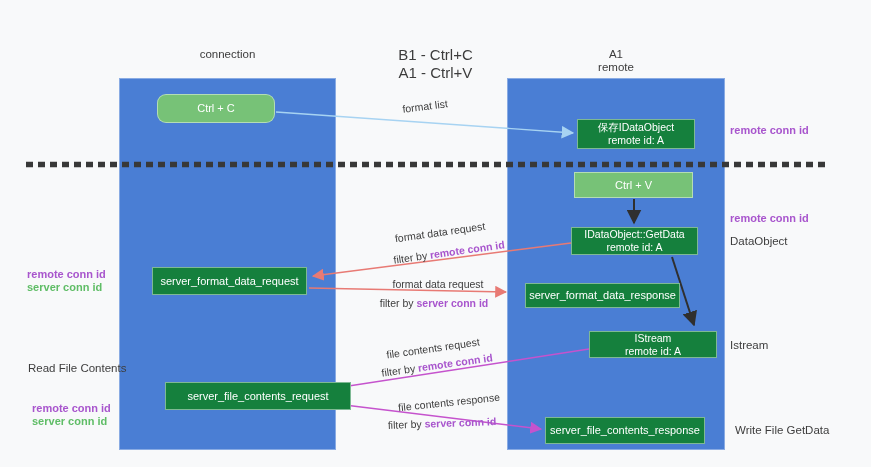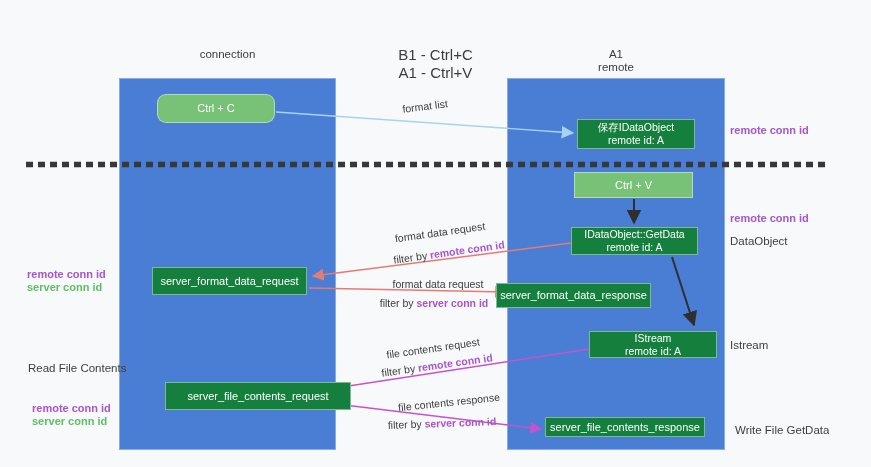--- a/index.html
+++ b/index.html
@@ -107,34 +107,34 @@
 
   <div class="abs node orange" style="left:571px;top:227px;width:127px;height:28px;">
     <div>IDataObject::GetData</div>
     <div>remote id: A</div>
   </div>
 
   <div class="abs node orange" style="left:152px;top:267px;width:155px;height:28px;font-size:11px;">
     <div>server_format_data_request</div>
   </div>
 
-  <div class="abs node orange" style="left:496px;top:283px;width:155px;height:25px;font-size:11px;">
+  <div class="abs node orange" style="left:525px;top:283px;width:155px;height:25px;font-size:11px;">
     <div>server_format_data_response</div>
   </div>
 
   <div class="abs node orange" style="left:589px;top:331px;width:128px;height:27px;">
     <div>IStream</div>
     <div>remote id: A</div>
   </div>
 
   <div class="abs node orange" style="left:165px;top:382px;width:186px;height:28px;font-size:11px;">
     <div>server_file_contents_request</div>
   </div>
 
-  <div class="abs node orange" style="left:545px;top:417px;width:160px;height:20px;font-size:11px;text-align:center;">
+  <div class="abs node orange" style="left:545px;top:417px;width:160px;height:27px;font-size:11px;text-align:center;">
     <div>server_file_contents_response</div>
   </div>
 
   <div class="abs edge-label" style="left:425px;top:106px;transform:translate(-50%,-50%) rotate(-7deg);">format list</div>
 
   <div class="abs edge-label" style="left:440px;top:232px;transform:translate(-50%,-50%) rotate(-8deg);">format data request</div>
   <div class="abs edge-label" style="left:449px;top:252px;transform:translate(-50%,-50%) rotate(-8deg);">
     <span class="plain">filter by </span><span class="purple">remote conn id</span>
   </div>
 

